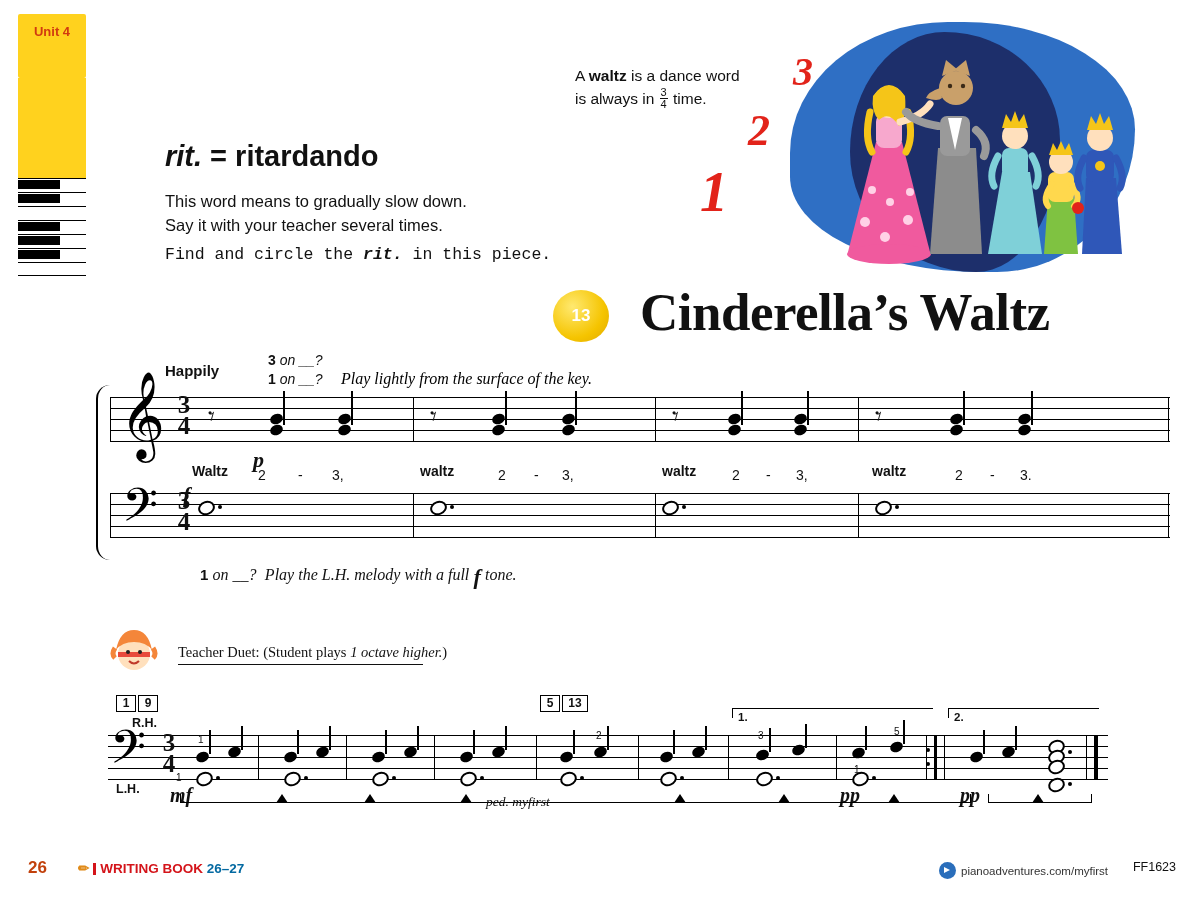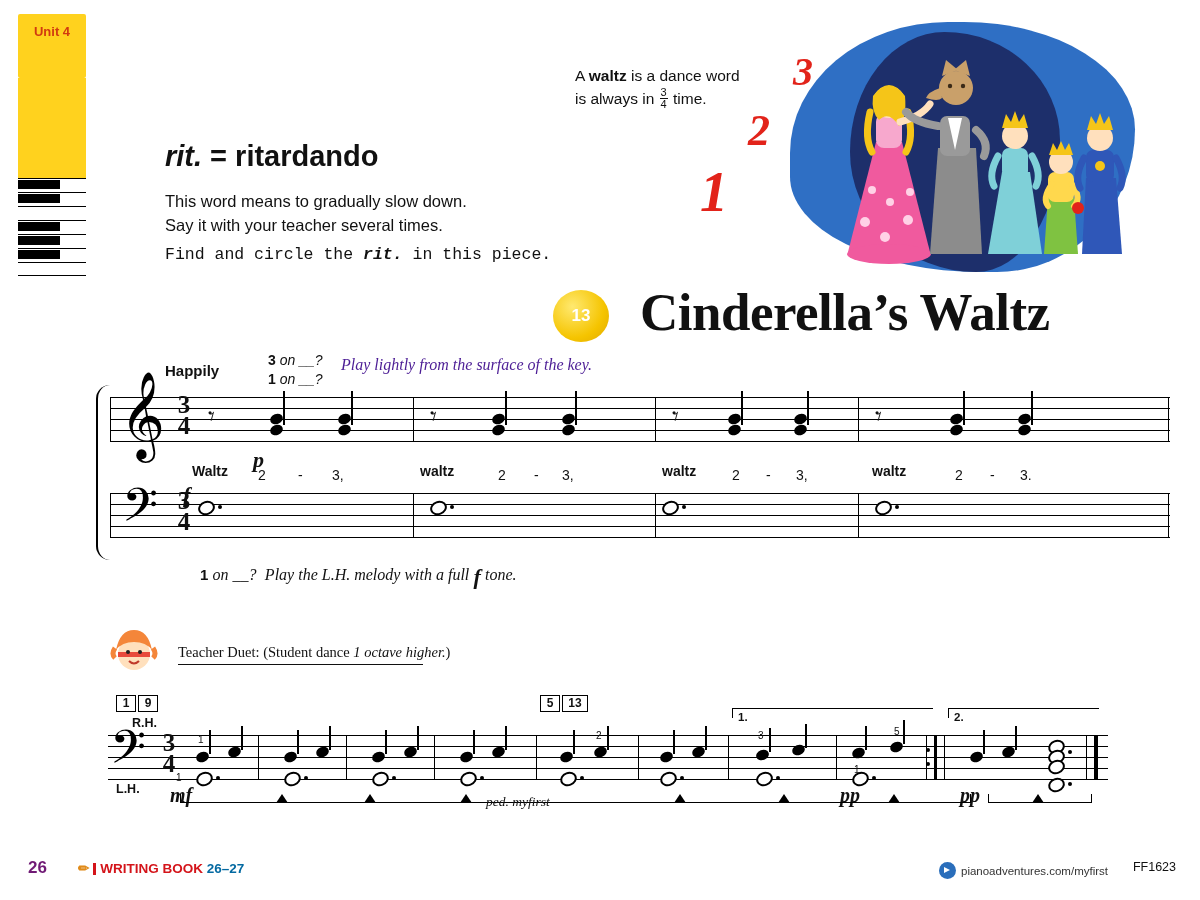--- a/index.html
+++ b/index.html
@@ -117,22 +117,22 @@
   .dyn{position:absolute;font-family:"Liberation Serif", serif;font-style:italic;font-weight:bold;font-size:22px;}
 
   .tempo{
     position:absolute;left:165px;top:362px;font-size:15px;font-weight:bold;color:#111;
   }
   .fing-a{position:absolute;left:268px;top:352px;font-size:14px;color:#111;white-space:nowrap;}
   .fing-b{position:absolute;left:268px;top:371px;font-size:14px;color:#111;white-space:nowrap;}
   .fing-a b,.fing-b b{font-weight:bold;}
   .fing-a i,.fing-b i{font-style:italic;}
   .play-light{
-    position:absolute;left:341px;top:356px;font-family:"Liberation Serif", serif;
-    font-style:italic;font-size:16px;color:#4c1d95;white-space:nowrap;
+    position:absolute;left:341px;top:370px;font-family:"Liberation Serif", serif;
+    font-style:italic;font-size:16px;color:#000000;white-space:nowrap;
   }
   .lh-dir{
     position:absolute;left:200px;top:560px;font-size:15px;color:#111;white-space:nowrap;
   }
   .lh-dir b{font-weight:bold;}
   .lh-dir i{font-family:"Liberation Serif", serif;font-style:italic;font-size:16px;}
 
   
   .duet-label{
     position:absolute;left:178px;top:644px;font-family:"Liberation Serif", serif;
@@ -147,21 +147,21 @@
     position:absolute;border:1.3px solid #000;background:#fff;
     font-size:12px;font-weight:bold;text-align:center;line-height:15px;height:15px;min-width:15px;
   }
   .hand{position:absolute;font-size:12.5px;font-weight:bold;color:#111;}
   .smallnum{position:absolute;font-size:10px;color:#111;}
   .ped{position:absolute;font-family:"Liberation Serif", serif;font-style:italic;font-size:13.5px;}
   .repeat-bracket{position:absolute;border-top:1.3px solid #000;height:9px;border-left:1.3px solid #000;}
   .rb-label{position:absolute;font-size:11.5px;font-weight:bold;}
 
   
-  .pg-num{position:absolute;left:28px;top:858px;font-size:17px;font-weight:bold;color:#701a75;}
+  .pg-num{position:absolute;left:28px;top:858px;font-size:17px;font-weight:bold;color:#c2410c;}
   .wbook{
     position:absolute;left:78px;top:860px;font-size:13.5px;font-weight:bold;color:#d4141a;white-space:nowrap;
   }
   .wbook .pencil{color:#e08b1a;margin-right:4px;}
   .wbook .bar{display:inline-block;width:3px;height:12px;background:#d4141a;vertical-align:-2px;margin-right:4px;}
   .wbook .pp{color:#0369a1;}
   .site{
     position:absolute;right:92px;top:862px;font-size:11.5px;color:#333;white-space:nowrap;
   }
   .spk{
@@ -406,21 +406,21 @@
     <circle cx="26" cy="26" r="16" fill="#ffe0bd"></circle>
     <path d="M8 22 q4 -20 18 -20 q14 0 18 20 q-6 -8 -18 -8 q-12 0 -18 8z" fill="#f4863a"></path>
     <path d="M7 20 q-4 6 0 10" stroke="#f4863a" stroke-width="5" fill="none"></path>
     <path d="M45 20 q4 6 0 10" stroke="#f4863a" stroke-width="5" fill="none"></path>
     <rect x="10" y="24" width="32" height="5" fill="#e84a3c"></rect>
     <circle cx="20" cy="24" r="2" fill="#222"></circle>
     <circle cx="32" cy="24" r="2" fill="#222"></circle>
     <path d="M21 33 q5 5 10 0" stroke="#c0392b" stroke-width="2" fill="none"></path>
   </svg>
   <div class="duet-label">
-    <span>Teacher Duet: (Student dance </span><i>1 octave higher.</i><span>)</span>
+    <span>Teacher Duet: (Student plays </span><i>1 octave higher.</i><span>)</span>
   </div>
   <div class="duet-rule"></div>
 
   <div class="dsys">
 
     <div class="staff-line" style="top:45px;left:0;right:0"></div>
     <div class="staff-line" style="top:56px;left:0;right:0"></div>
     <div class="staff-line" style="top:67px;left:0;right:0"></div>
     <div class="staff-line" style="top:78px;left:0;right:0"></div>
     <div class="staff-line" style="top:89px;left:0;right:0"></div>

